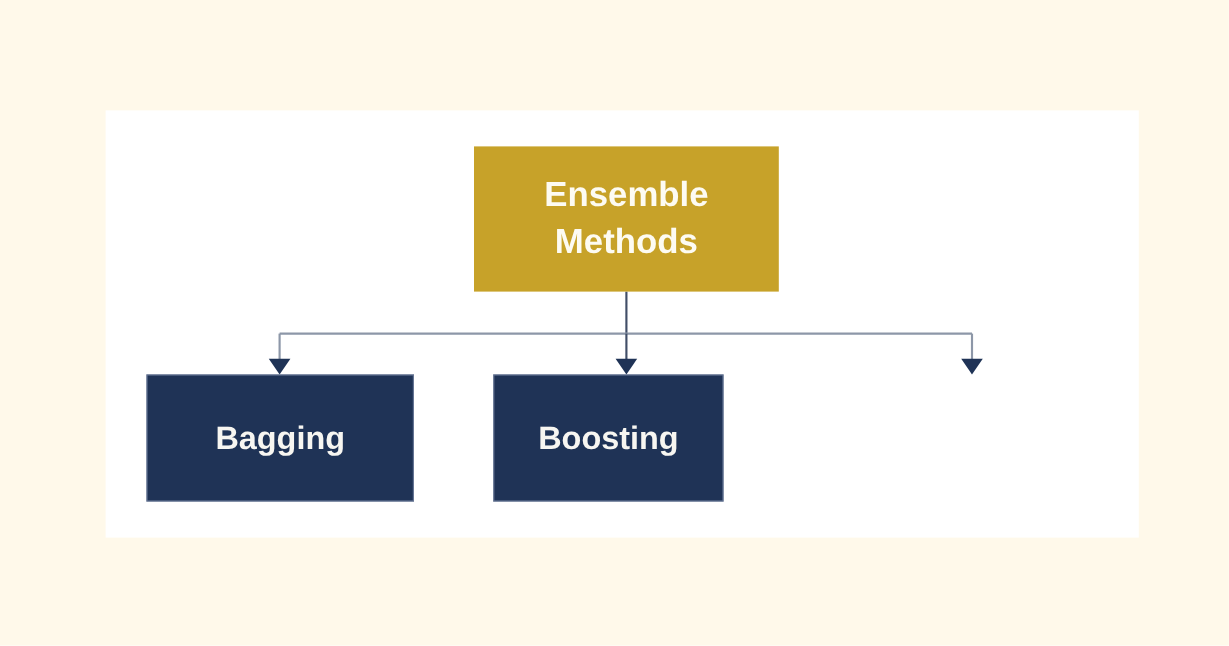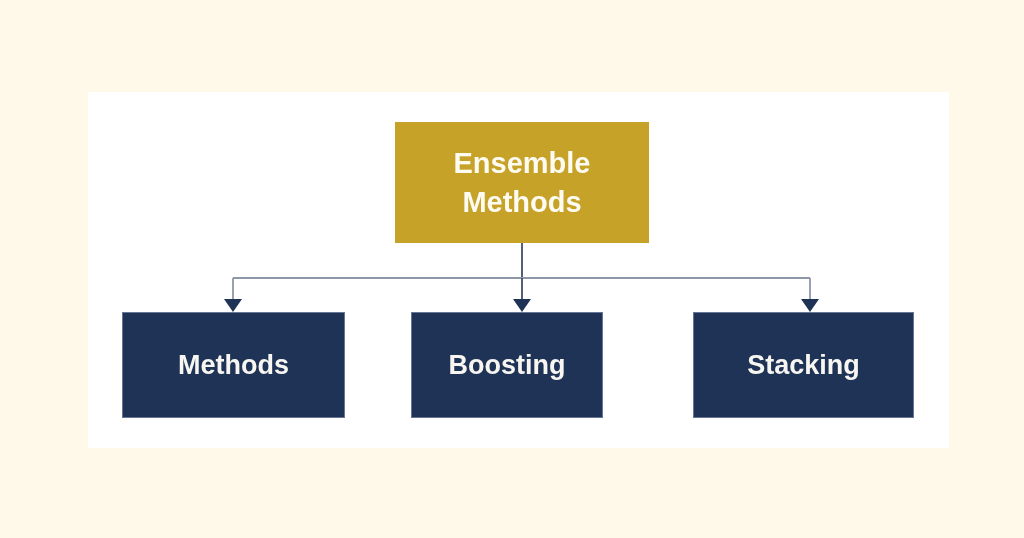--- a/index.html
+++ b/index.html
@@ -77,24 +77,21 @@
     <polygon class="head" points="224,299 242,299 233,312"></polygon>
     <polygon class="head" points="513,299 531,299 522,312"></polygon>
     <polygon class="head" points="801,299 819,299 810,312"></polygon>
   </svg>
 
   <div class="node node-root">
     <span>Ensemble Methods</span>
   </div>
 
   <div class="node node-child node-bagging">
-    <span>Methods</span>
+    <span>Bagging</span>
   </div>
 
   <div class="node node-child node-boosting">
     <span>Boosting</span>
   </div>
 
-  <div class="node node-child node-stacking">
-    <span>Stacking</span>
-  </div>
 
 </div>
 
 </body></html>

